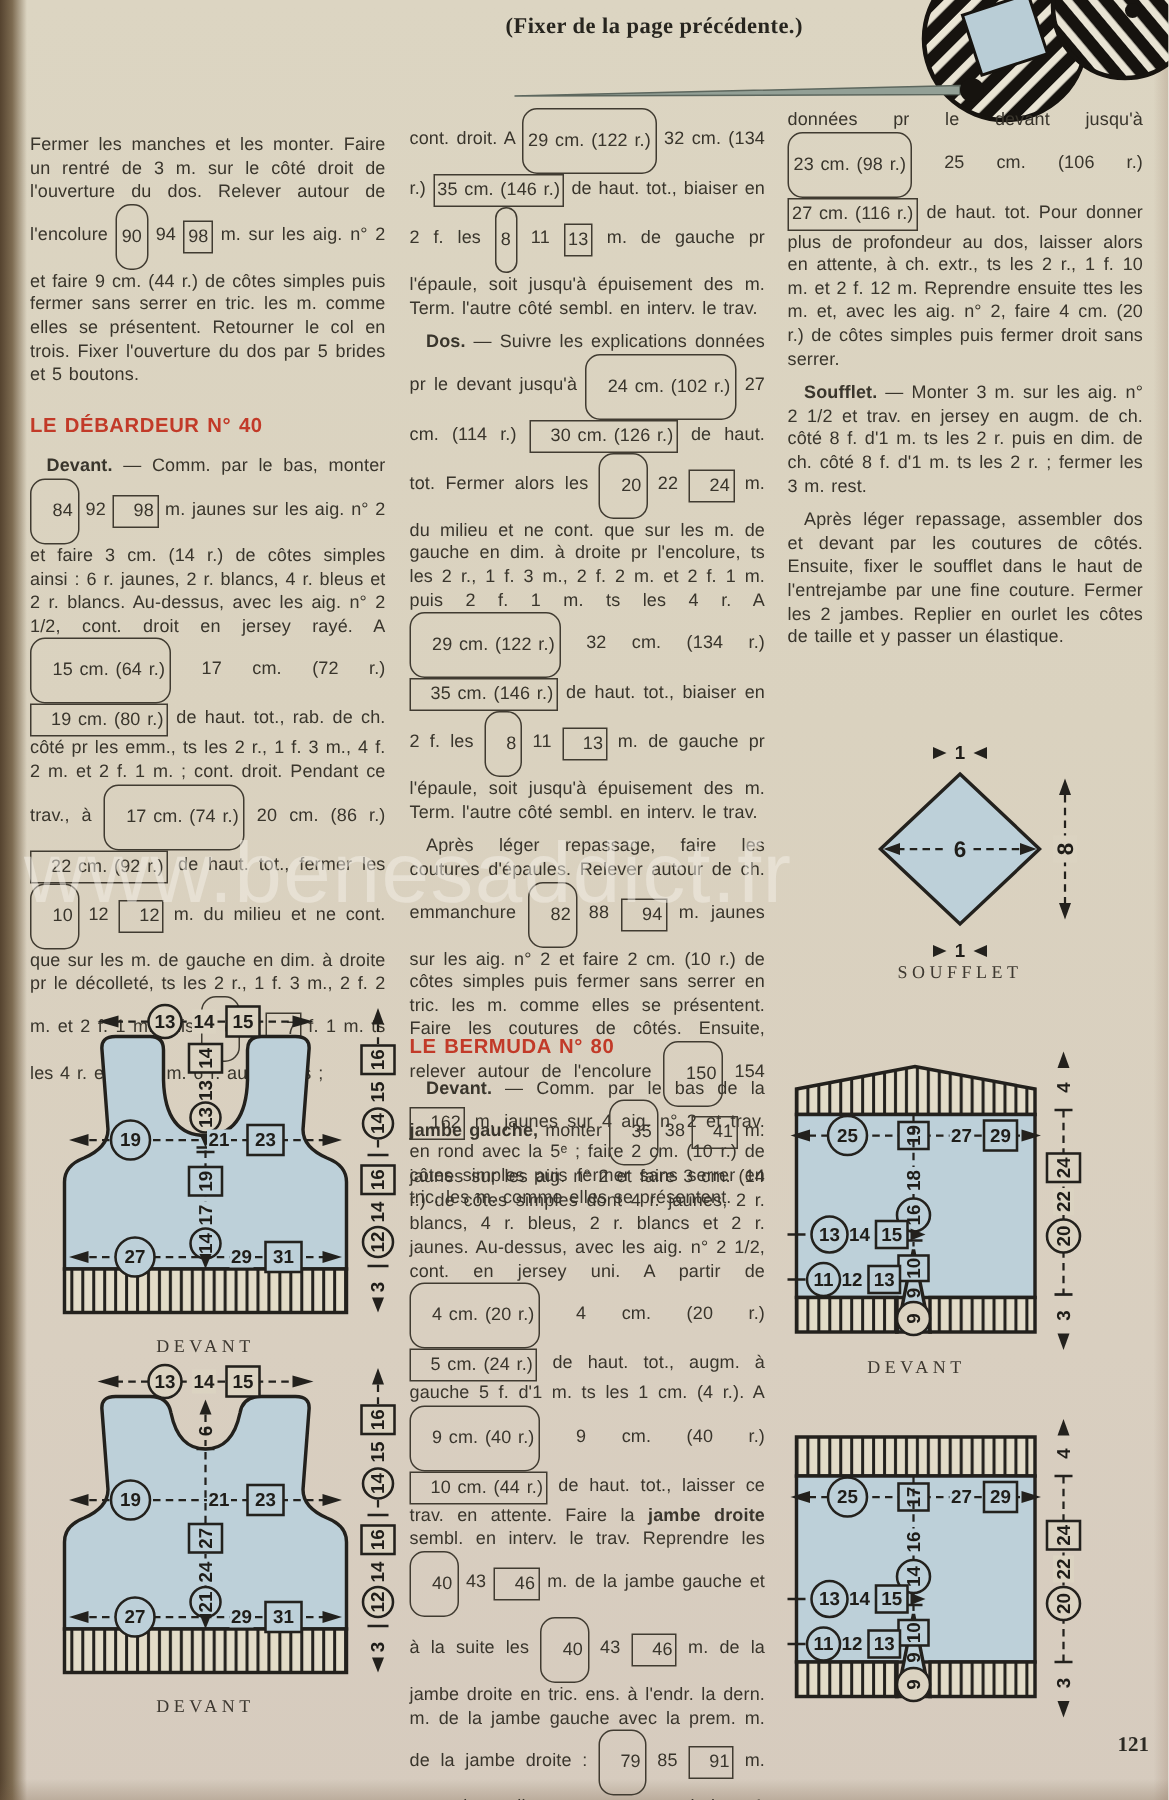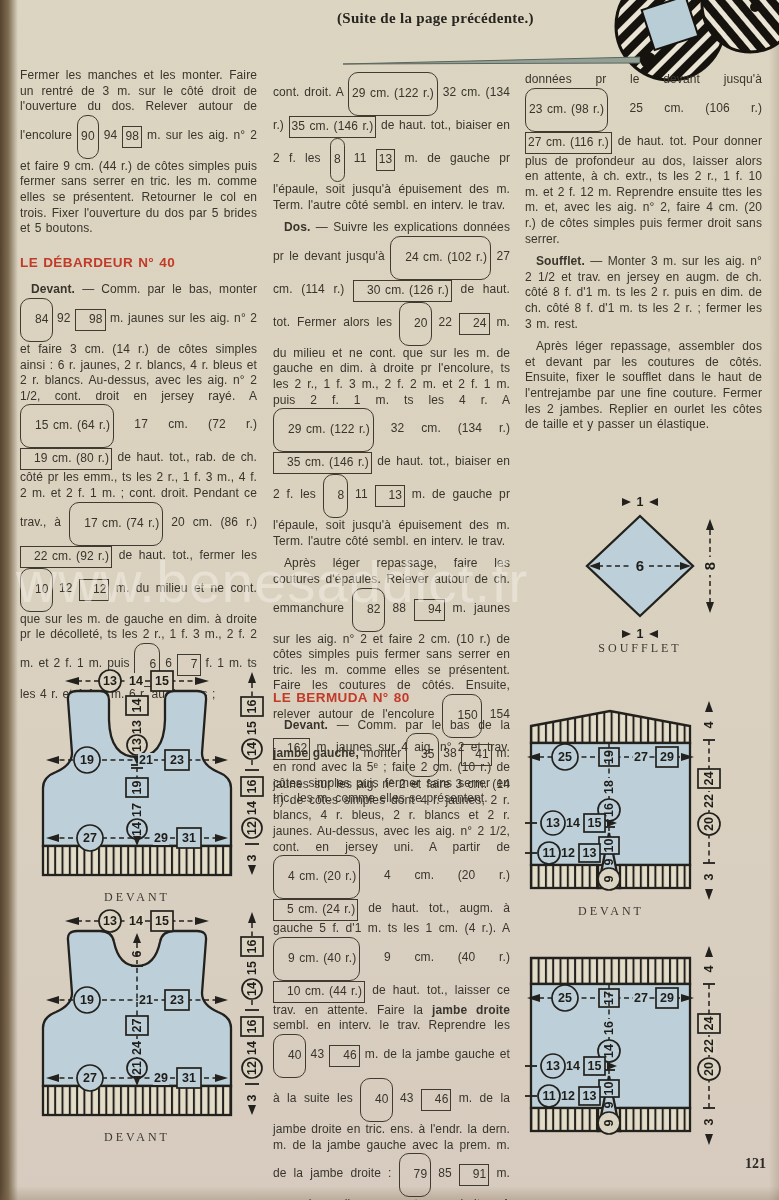--- a/index.html
+++ b/index.html
@@ -45,21 +45,21 @@
   .n2{font:bold 15px "Liberation Sans",sans-serif;fill:#1f1d19;text-anchor:middle}
   .cap{font:12px "Liberation Serif",serif;letter-spacing:3px;fill:#3d3830;text-anchor:middle}
 </style>
 </head>
 <body>
 
 <div class="edge-left"></div>
 <div class="edge-right"></div>
 <div class="edge-bottom"></div>
 
-<div class="suite">(Suite de la page précédente.)</div>
+<div class="suite">(Fixer de la page précédente.)</div>
 
 <svg class="diag" style="left:335px;top:0" width="444" height="88" viewBox="0 0 444 88">
   <defs>
     <pattern id="yarn1" width="13" height="13" patternUnits="userSpaceOnUse" patternTransform="rotate(45)">
       <rect width="13" height="13" fill="#16130f"></rect>
         <rect width="5" height="13" fill="#e9e4d4"></rect>
     </pattern>
     <pattern id="yarn2" width="13" height="13" patternUnits="userSpaceOnUse" patternTransform="rotate(-40)">
       <rect width="13" height="13" fill="#16130f"></rect>
         <rect width="5" height="13" fill="#e9e4d4"></rect>
@@ -70,21 +70,21 @@
     <circle cx="415" cy="4" r="48" fill="url(#yarn2)" stroke="#16130f" stroke-width="3"></circle>
     <rect x="312" y="2" width="46" height="42" fill="#b9cdd6" stroke="#16130f" stroke-width="2" transform="rotate(-18 335 23)"></rect>
     <circle cx="420" cy="7" r="5" fill="#16130f"></circle>
   </g>
   <g>
     <polygon points="8,64 305,57 305,63" fill="#93a096" stroke="#5d675e" stroke-width="1"></polygon>
     <circle cx="313" cy="60" r="8" fill="#16130f"></circle>
   </g>
 </svg>
 
-<div class="col" style="left:20px;top:68px">
+<div class="col" style="left:20px;top:89px">
     <p>Fermer les manches et les monter. Faire un rentré de 3 m. sur le côté droit de l'ouverture du dos. Relever autour de l'encolure <span class="nc">90</span> 94 <span class="nb">98</span> m. sur les aig. n° 2 et faire 9 cm. (44 r.) de côtes simples puis fermer sans serrer en tric. les m. comme elles se présentent. Retourner le col en trois. Fixer l'ouverture du dos par 5 brides et 5 boutons.</p>
     <div class="col-heading">LE DÉBARDEUR N° 40</div>
     <p class="indent"><b>Devant.</b> — Comm. par le bas, monter <span class="nc">84</span> 92 <span class="nb">98</span> m. jaunes sur les aig. n° 2 et faire 3 cm. (14 r.) de côtes simples ainsi : 6 r. jaunes, 2 r. blancs, 4 r. bleus et 2 r. blancs. Au-dessus, avec les aig. n° 2 1/2, cont. droit en jersey rayé. A <span class="nc">15 cm. (64 r.)</span> 17 cm. (72 r.) <span class="nb">19 cm. (80 r.)</span> de haut. tot., rab. de ch. côté pr les emm., ts les 2 r., 1 f. 3 m., 4 f. 2 m. et 2 f. 1 m. ; cont. droit. Pendant ce trav., à <span class="nc">17 cm. (74 r.)</span> 20 cm. (86 r.) <span class="nb">22 cm. (92 r.)</span> de haut. tot., fermer les <span class="nc">10</span> 12 <span class="nb">12</span> m. du milieu et ne cont. que sur les m. de gauche en dim. à droite pr le décolleté, ts les 2 r., 1 f. 3 m., 2 f. 2 m. et 2 f. 1 m. puis <span class="nc">6</span> 6 <span class="nb">7</span> f. 1 m. ts les 4 r. et 1 f. 1 m. 6 r. au-dessus ;</p>
   </div>
 <div class="col" style="left:273px;top:72px">
     <p>cont. droit. A <span class="nc">29 cm. (122 r.)</span> 32 cm. (134 r.) <span class="nb">35 cm. (146 r.)</span> de haut. tot., biaiser en 2 f. les <span class="nc">8</span> 11 <span class="nb">13</span> m. de gauche pr l'épaule, soit jusqu'à épuisement des m. Term. l'autre côté sembl. en interv. le trav.</p>
     <p class="indent"><b>Dos.</b> — Suivre les explications données pr le devant jusqu'à <span class="nc">24 cm. (102 r.)</span> 27 cm. (114 r.) <span class="nb">30 cm. (126 r.)</span> de haut. tot. Fermer alors les <span class="nc">20</span> 22 <span class="nb">24</span> m. du milieu et ne cont. que sur les m. de gauche en dim. à droite pr l'encolure, ts les 2 r., 1 f. 3 m., 2 f. 2 m. et 2 f. 1 m. puis 2 f. 1 m. ts les 4 r. A <span class="nc">29 cm. (122 r.)</span> 32 cm. (134 r.) <span class="nb">35 cm. (146 r.)</span> de haut. tot., biaiser en 2 f. les <span class="nc">8</span> 11 <span class="nb">13</span> m. de gauche pr l'épaule, soit jusqu'à épuisement des m. Term. l'autre côté sembl. en interv. le trav.</p>
     <p class="indent">Après léger repassage, faire les coutures d'épaules. Relever autour de ch. emmanchure <span class="nc">82</span> 88 <span class="nb">94</span> m. jaunes sur les aig. n° 2 et faire 2 cm. (10 r.) de côtes simples puis fermer sans serrer en tric. les m. comme elles se présentent. Faire les coutures de côtés. Ensuite, relever autour de l'encolure <span class="nc">150</span> 154 <span class="nb">162</span> m. jaunes sur 4 aig. n° 2 et trav. en rond avec la 5ᵉ ; faire 2 cm. (10 r.) de côtes simples puis fermer sans serrer en tric. les m. comme elles se présentent.</p>
   </div>
 <div class="col" style="left:273px;top:672px">

